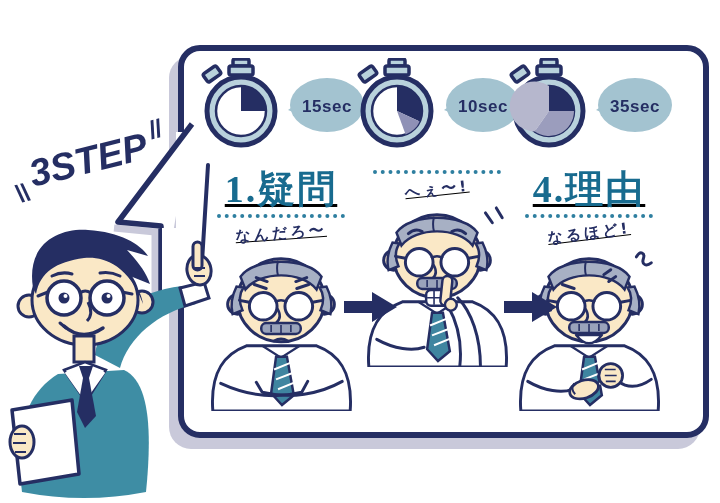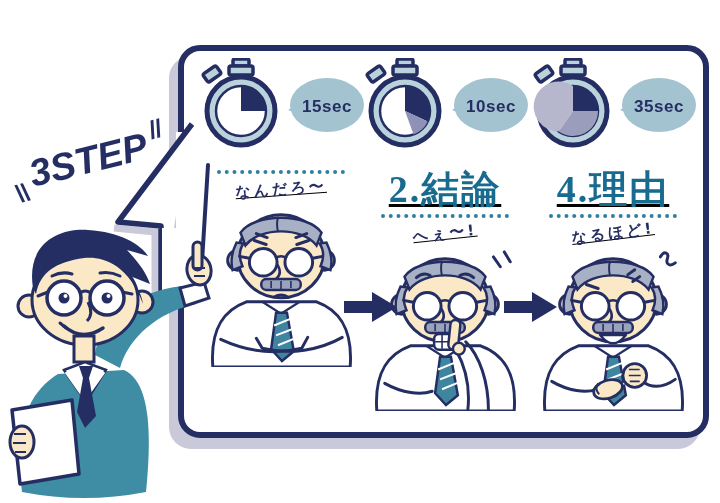--- a/index.html
+++ b/index.html
@@ -18,21 +18,21 @@
   .badge-inner{display:flex;align-items:center;gap:6px;transform:rotate(-14deg);
                color:#252e63;}
   .badge-label{font-size:38px;font-weight:900;font-style:italic;letter-spacing:0px;
                font-family:"Liberation Sans",sans-serif;}
   .badge-marks{font-size:25px;font-weight:900;font-style:normal;letter-spacing:-1px;}
   .marks-left{transform:translateY(16px);}
   .marks-right{transform:translateY(-14px);}
 
   
   .step{position:absolute;top:58px;width:170px;text-align:center;text-decoration:underline;}
-  .step-1{left:196px;} .step-2{left:360px;} .step-3{left:528px;}
+  .step-1{left:196px;} .step-2{left:352px;} .step-3{left:504px;}
   .step-title{font-family:"Liberation Serif","DejaVu Serif",serif;
               font-size:38px;font-weight:600;color:#186b8f;letter-spacing:2px;
               line-height:1.1;margin-top:2px;}
   .title-underline{width:128px;margin:3px auto 6px auto;border-bottom:4px dotted #2e7fa0;}
   .reaction{font-family:"DejaVu Sans",sans-serif;font-size:15px;font-weight:600;
             color:#252e63;letter-spacing:3px;margin:6px 0 0 0;}
   .step-1 .reaction{transform:rotate(-4deg);}
   .step-2 .reaction{transform:rotate(-6deg);}
   .step-3 .reaction{transform:rotate(-7deg);}
   .man{display:block;margin:2px auto 0 auto;}
@@ -76,20 +76,21 @@
         <circle cx="45" cy="53" r="34" fill="#b9d2dc" stroke="#252e63" stroke-width="5"></circle>
         <circle cx="45" cy="53" r="25" fill="#ffffff" stroke="#252e63" stroke-width="2.5"></circle>
         <path d="M45,53 L45,28 A25,25 0 0 1 70,53 Z" fill="#252e63"></path>
       </g>
       <g>
         <polygon points="92,52 107,42 107,58" fill="#a3c3d0"></polygon>
         <ellipse cx="131" cy="47" rx="37" ry="27" fill="#a3c3d0"></ellipse>
         <text class="time-text" x="131" y="54" text-anchor="middle">15sec</text>
       </g>
     </svg>
+    <div class="step-title">1.疑問</div>
     <div class="title-underline"></div>
     <div class="reaction">なんだろ〜</div>
     <svg class="man" width="155" height="166" viewBox="0 0 155 168">
       <path d="M8,168 C5,128 20,110 42,102 L113,102 C135,110 150,128 147,168 Z" fill="#ffffff" stroke="#252e63" stroke-width="3"></path>
       <circle cx="33" cy="60" r="10" fill="#fae8c6" stroke="#252e63" stroke-width="3"></circle>
       <circle cx="121" cy="60" r="10" fill="#fae8c6" stroke="#252e63" stroke-width="3"></circle>
       <ellipse cx="77" cy="56" rx="44" ry="42" fill="#fae8c6" stroke="#252e63" stroke-width="3"></ellipse>
       <path d="M36,32 C50,12 104,12 118,32 L113,45 C98,26 56,26 41,45 Z" fill="#a7b0c4" stroke="#252e63" stroke-width="2.5"></path>
       <path d="M74,16 Q72,24 74,31" fill="none" stroke="#252e63" stroke-width="2"></path>
       <path d="M32,42 C27,52 26,62 28,70 L38,66 C34,57 35,49 39,43 Z" fill="#a7b0c4" stroke="#252e63" stroke-width="2.5"></path>
@@ -121,21 +122,20 @@
         <circle cx="45" cy="53" r="25" fill="#ffffff" stroke="#252e63" stroke-width="2.5"></circle>
         <path d="M45,53 L45,28 A25,25 0 0 1 67.7,63.6 Z" fill="#252e63"></path>
         <path d="M45,53 L67.7,63.6 A25,25 0 0 1 53.6,76.5 Z" fill="#8f91b6"></path>
       </g>
       <g>
         <polygon points="92,52 107,42 107,58" fill="#a3c3d0"></polygon>
         <ellipse cx="131" cy="47" rx="37" ry="27" fill="#a3c3d0"></ellipse>
         <text class="time-text" x="131" y="54" text-anchor="middle">10sec</text>
       </g>
     </svg>
-    <div class="step-title">2.結論</div>
     <div class="title-underline"></div>
     <div class="reaction">へぇ〜!</div>
     <svg class="man" width="155" height="166" viewBox="0 0 155 168">
       <path d="M8,168 C5,128 20,110 42,102 L113,102 C135,110 150,128 147,168 Z" fill="#ffffff" stroke="#252e63" stroke-width="3"></path>
       <path d="M126,12 L133,22 M137,7 L143,17" stroke="#252e63" stroke-width="3" stroke-linecap="round"></path>
       <circle cx="33" cy="60" r="10" fill="#fae8c6" stroke="#252e63" stroke-width="3"></circle>
       <circle cx="121" cy="60" r="10" fill="#fae8c6" stroke="#252e63" stroke-width="3"></circle>
       <ellipse cx="77" cy="56" rx="44" ry="42" fill="#fae8c6" stroke="#252e63" stroke-width="3"></ellipse>
       <path d="M36,32 C50,12 104,12 118,32 L113,45 C98,26 56,26 41,45 Z" fill="#a7b0c4" stroke="#252e63" stroke-width="2.5"></path>
       <path d="M74,16 Q72,24 74,31" fill="none" stroke="#252e63" stroke-width="2"></path>

